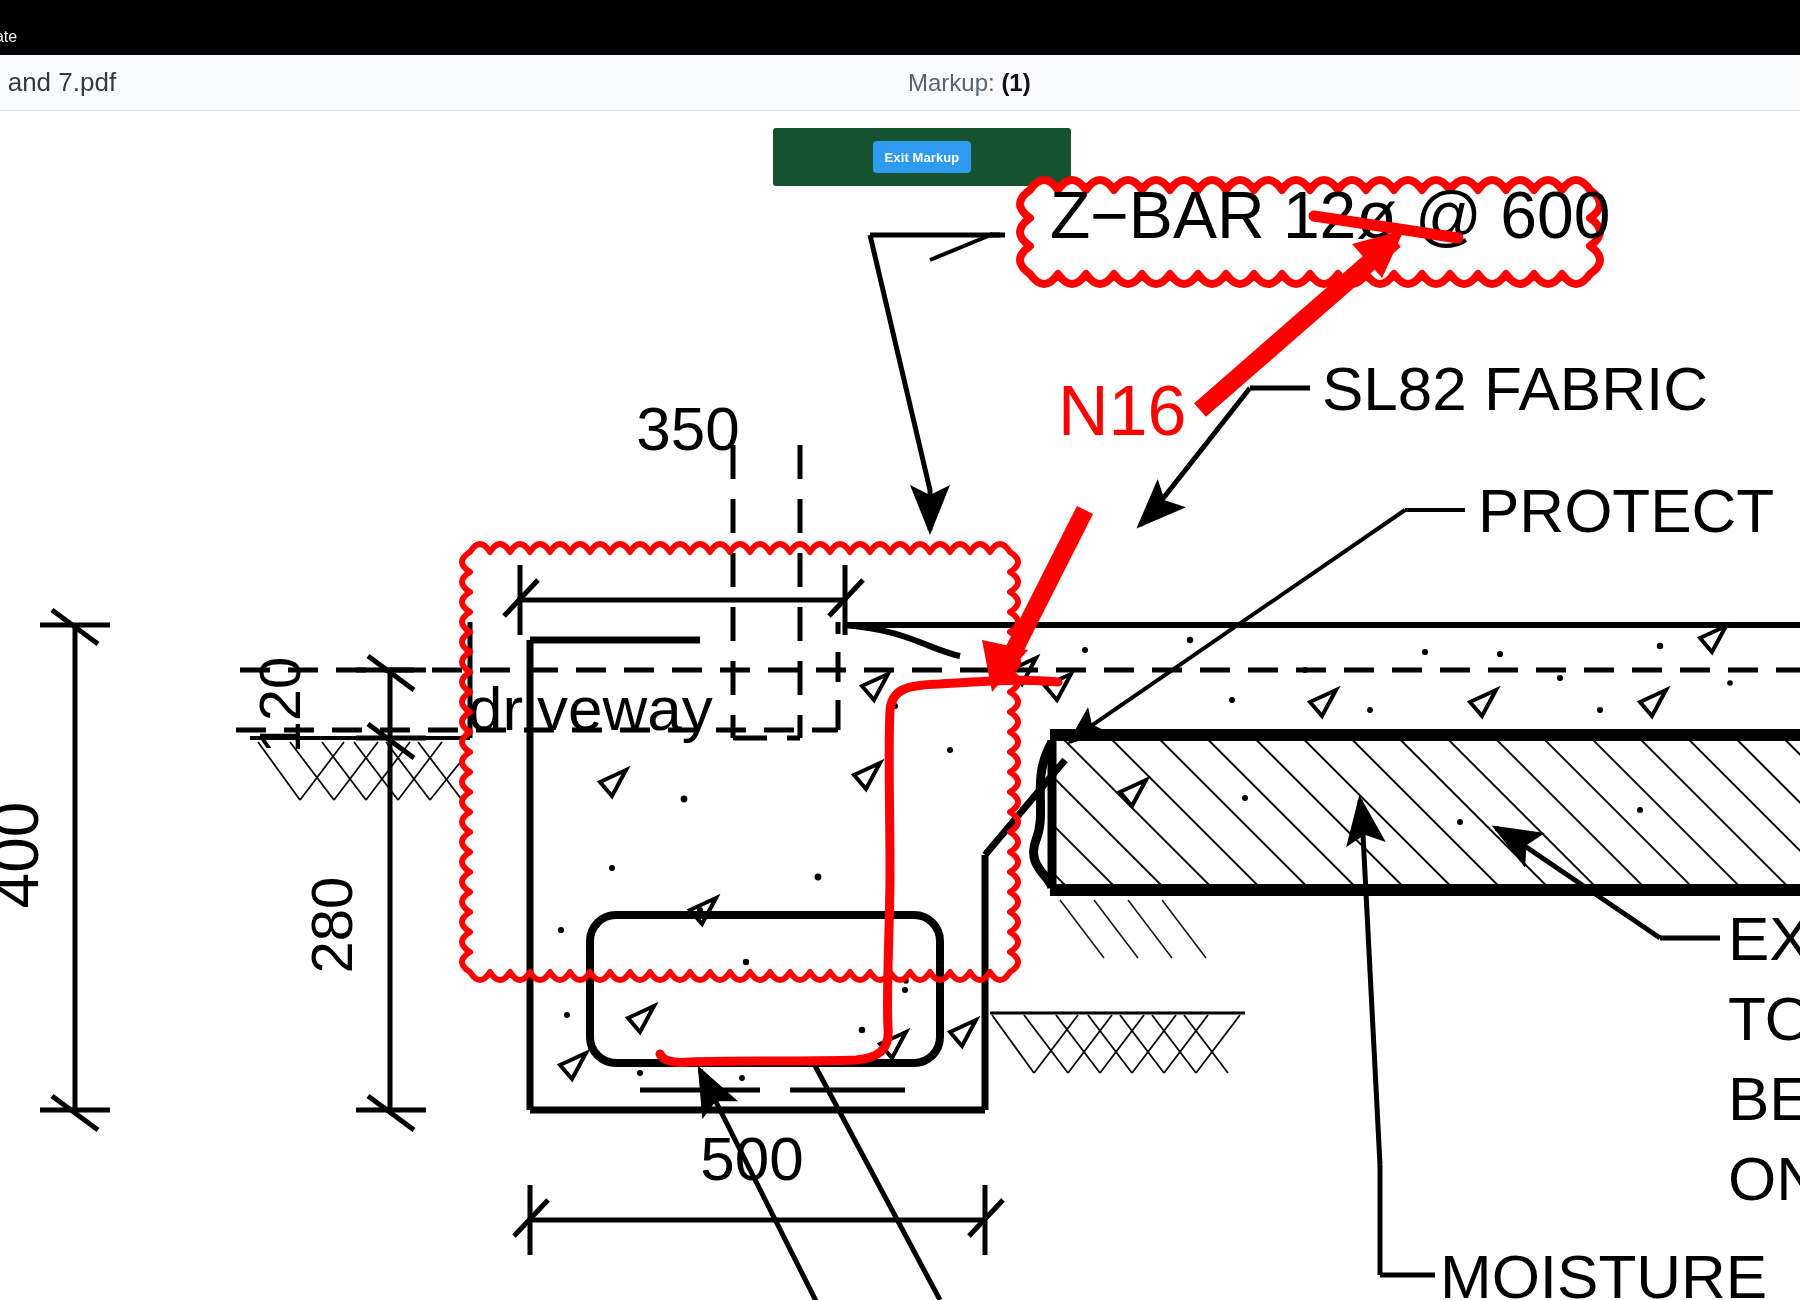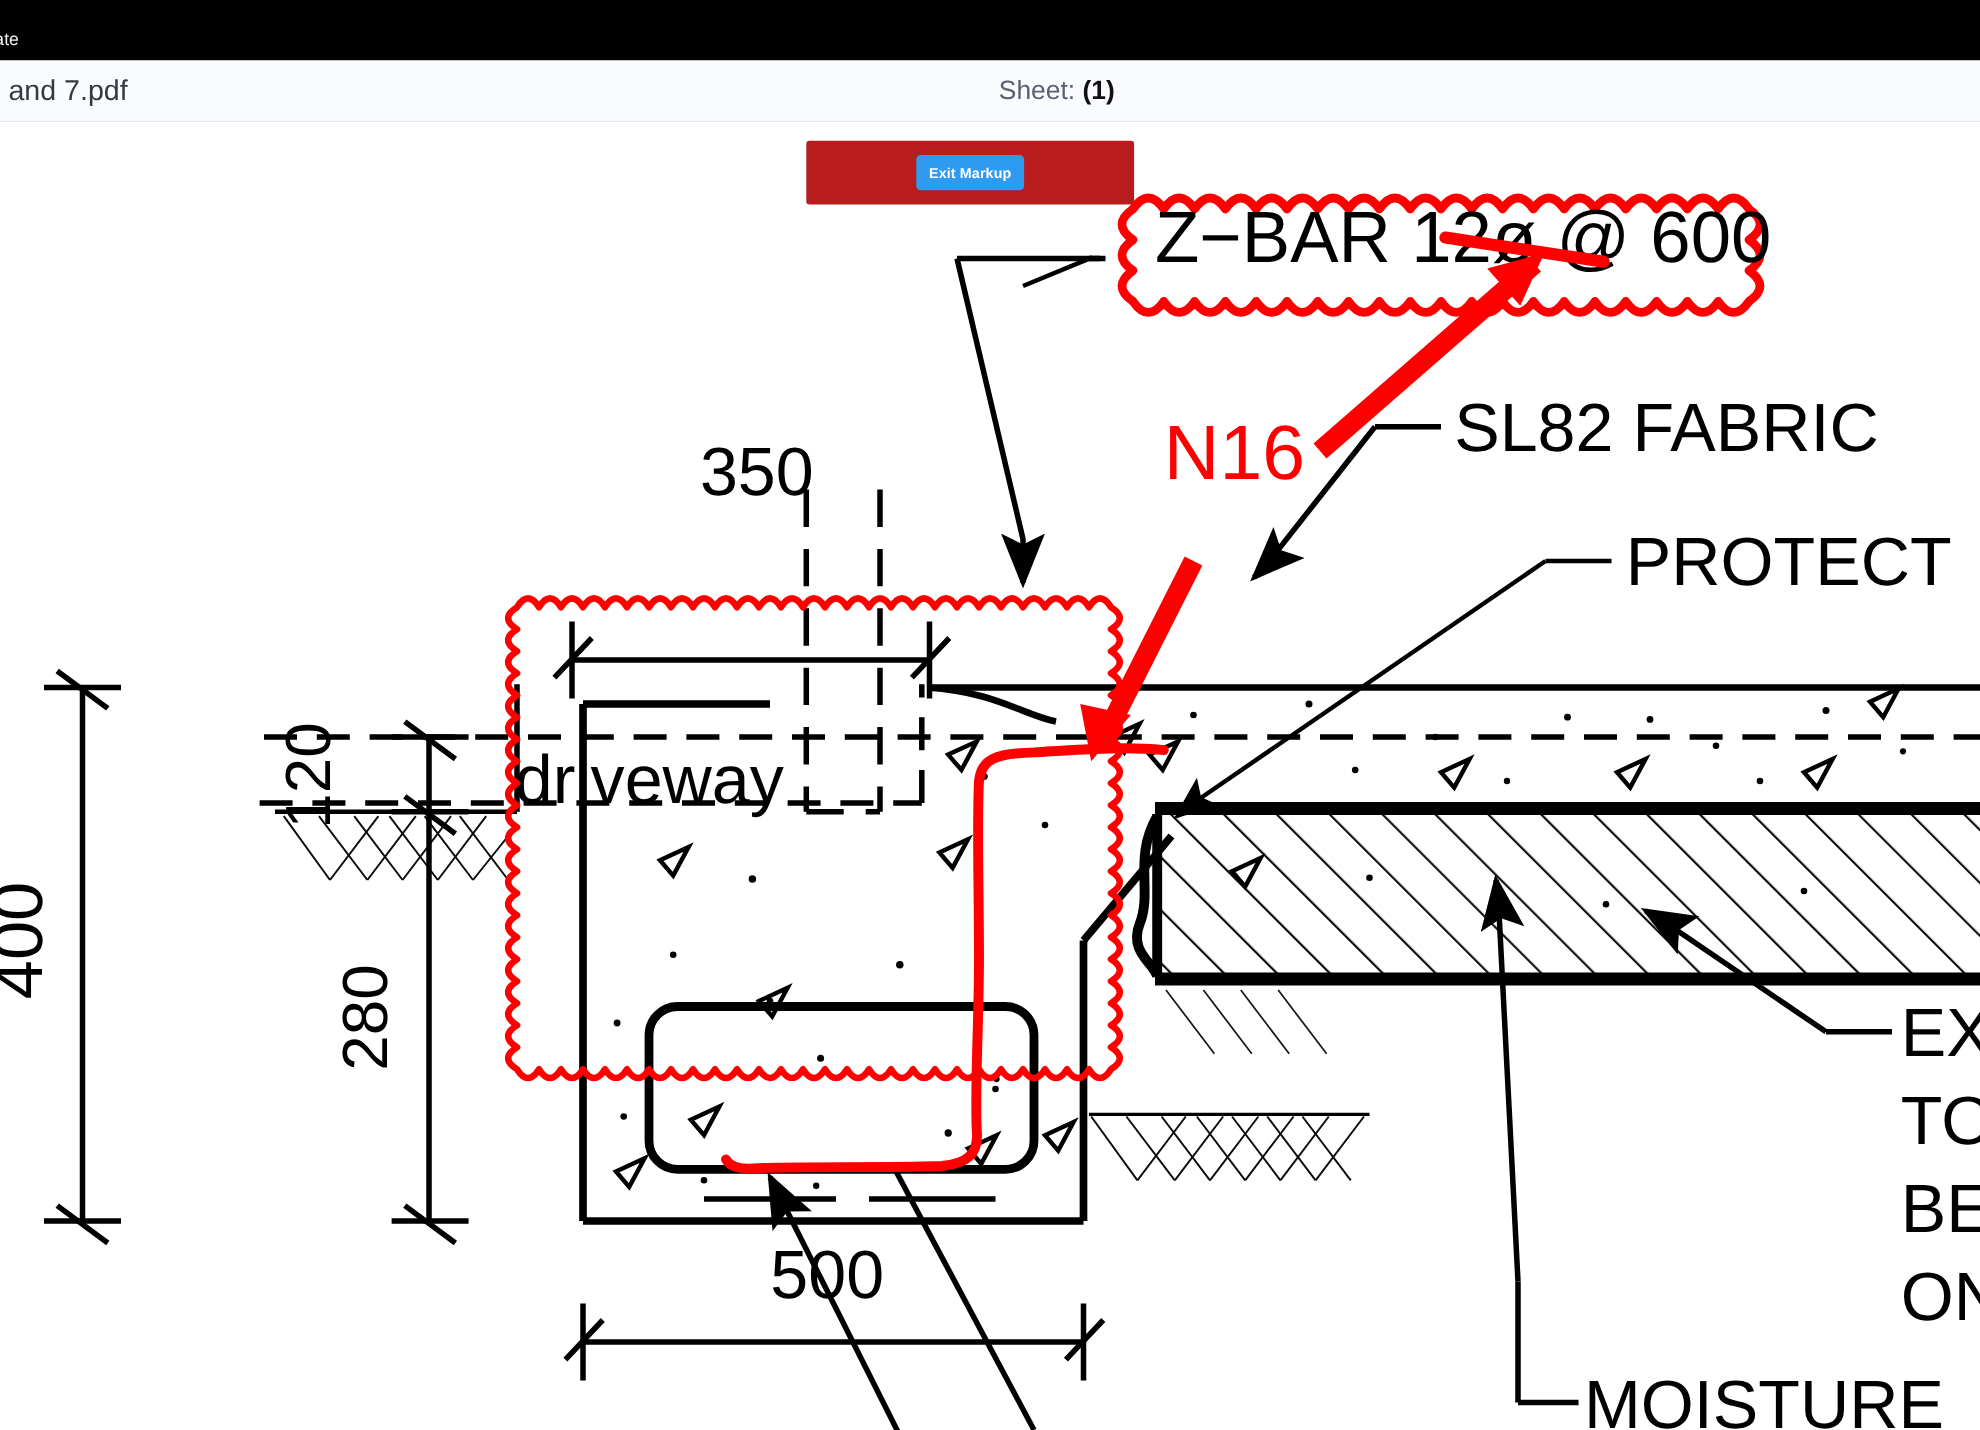--- a/index.html
+++ b/index.html
@@ -10,21 +10,21 @@
   .titlebar{position:absolute;left:0;top:0;width:1800px;height:55px;background:#000000;}
   .titlebar .app-title{position:absolute;left:-22px;top:30px;font-size:16px;color:#f3f3f3;
       font-family:"Liberation Sans",sans-serif;white-space:nowrap;line-height:14px;}
   .docbar{position:absolute;left:0;top:55px;width:1800px;height:55px;background:#fafbfe;
       border-bottom:1px solid #e3e6ef;}
   .docbar .filename{position:absolute;left:-14px;top:12px;font-size:26px;color:#343a40;
       white-space:nowrap;font-family:"Liberation Sans",sans-serif;}
   .docbar .sheet{position:absolute;left:908px;top:14px;font-size:24px;color:#5a6270;white-space:nowrap;}
   .docbar .sheet b{color:#111;font-weight:700;}
 
-  .markup-toolbar{position:absolute;left:733px;top:128px;width:298px;height:58px;background:#b91c1c;
+  .markup-toolbar{position:absolute;left:773px;top:128px;width:298px;height:58px;background:#14532d;
       border-radius:3px;}
   .exit-btn{position:absolute;left:100px;top:13px;width:98px;height:32px;background:#2e9bf0;
       border-radius:4px;border:none;color:#fff;font-size:13px;font-weight:700;cursor:pointer;
       font-family:"Liberation Sans",sans-serif;letter-spacing:.1px;}
 
   
   #canvas{position:absolute;left:0;top:110px;width:1800px;height:1190px;overflow:hidden;}
   #canvas svg{position:absolute;left:0;top:0;}
 
   .cadtxt{font-family:"Liberation Sans",sans-serif;fill:#000;font-weight:300;}
@@ -35,21 +35,21 @@
 
 <div id="app">
 
   <div class="titlebar">
     <div class="app-title">imate</div>
   </div>
 
   <div class="docbar">
     <div class="filename">4 and 7.pdf</div>
     <div class="sheet">
-      <span>Sheet:</span>
+      <span>Markup:</span>
       <b>(1)</b>
     </div>
   </div>
 
   <div class="markup-toolbar">
     <button class="exit-btn">Exit Markup</button>
   </div>
 
   <div id="canvas">
     <svg width="1800" height="1190" viewBox="0 0 1800 1190" xmlns="http://www.w3.org/2000/svg">

